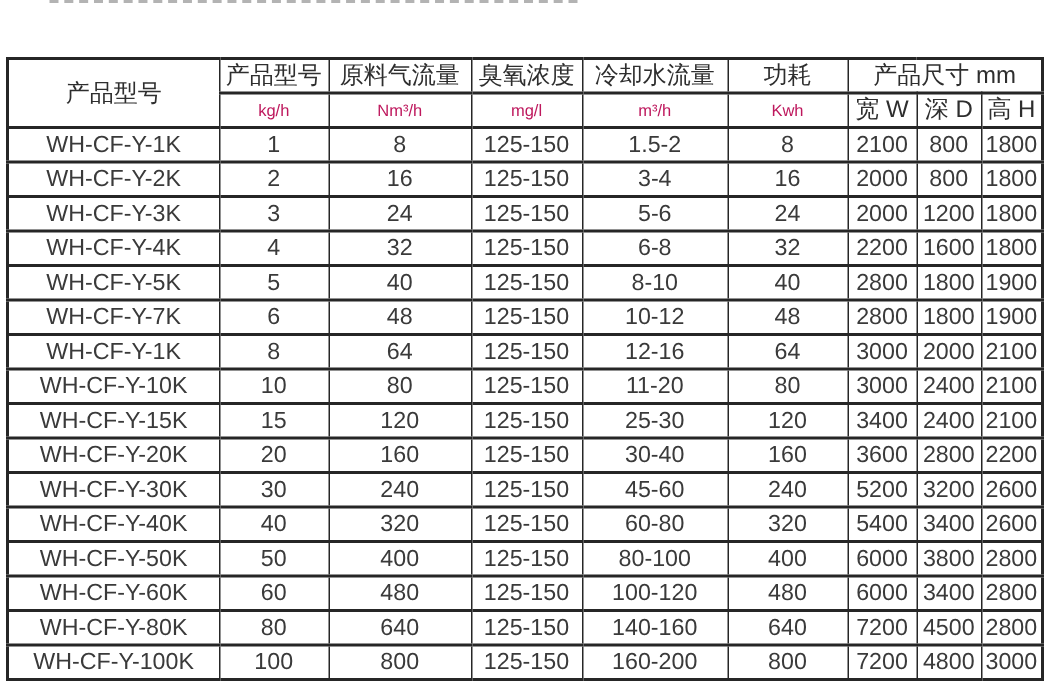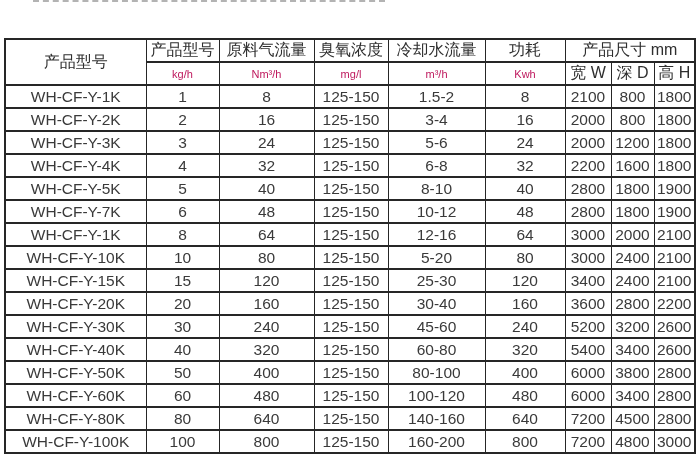--- a/index.html
+++ b/index.html
@@ -174,21 +174,21 @@
           <td>64</td>
           <td>3000</td>
           <td>2000</td>
           <td>2100</td>
         </tr>
         <tr>
           <td>WH-CF-Y-10K</td>
           <td>10</td>
           <td>80</td>
           <td>125-150</td>
-          <td>5-20</td>
+          <td>11-20</td>
           <td>80</td>
           <td>3000</td>
           <td>2400</td>
           <td>2100</td>
         </tr>
         <tr>
           <td>WH-CF-Y-15K</td>
           <td>15</td>
           <td>120</td>
           <td>125-150</td>

